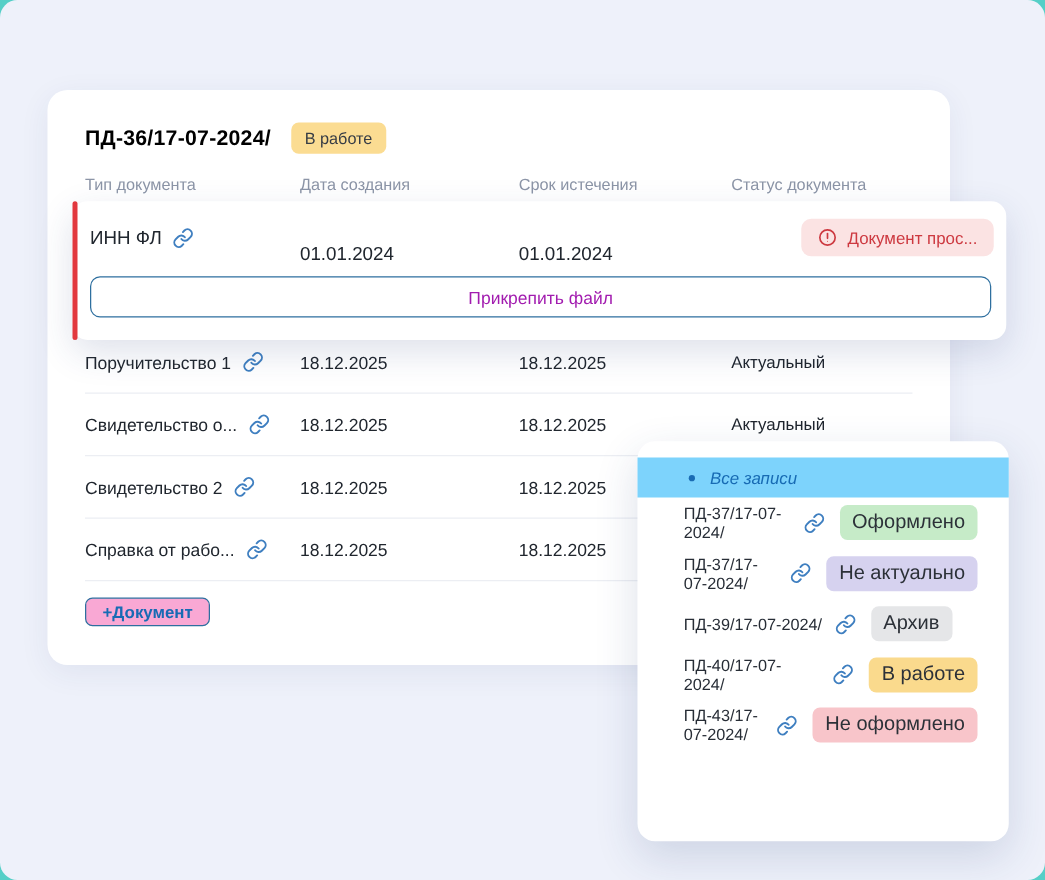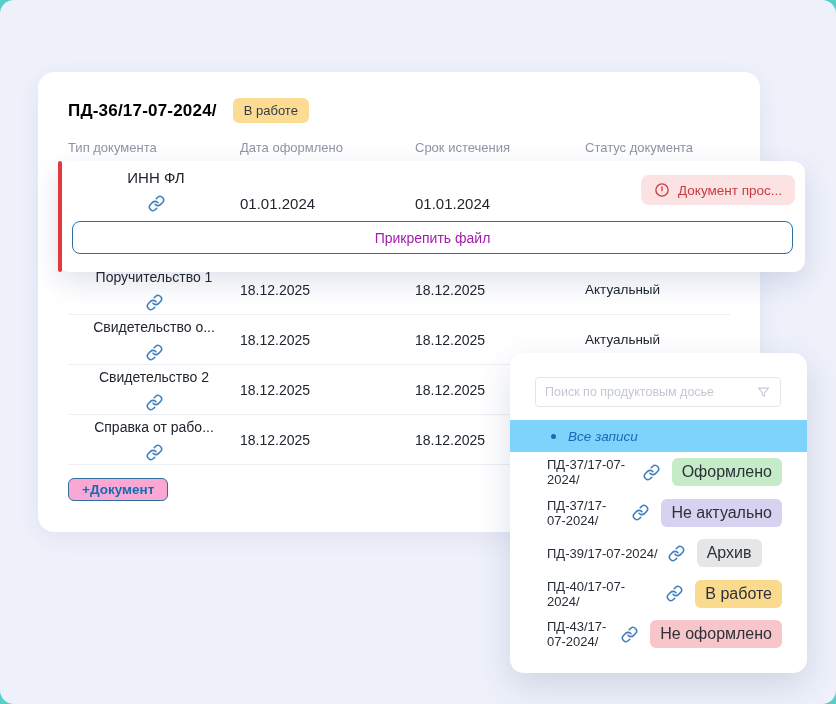--- a/index.html
+++ b/index.html
@@ -28,21 +28,21 @@
   .card-title { color:#000000; font-size:17px; font-weight:bold; letter-spacing:.2px; }
   .work-badge {
     margin-left:16px; background:#fbdc92; color:#363c45;
     font-size:13px; padding:5px 11px; border-radius:6px;
   }
   .grid-cols { display:grid; grid-template-columns:172px 175px 170px 1fr; align-items:center; }
   .table-head { margin:17px 30px 0 30px; color:#8c95a7; font-size:13px; }
   .table-body { margin:0 30px; }
   .row-spacer { height:110px; border-bottom:1px solid #eceef3; }
   .doc-row { height:50px; border-bottom:1px solid #eceef3; font-size:14px; color:#20262e; }
-  .type-cell { display:flex; align-items:center; gap:9px; font-size:14px;flex-direction:column; }
+  .type-cell { display:flex; align-items:center; gap:9px; font-size:14px; }
   .date-cell { font-size:14px; }
   .status-cell { font-size:13.5px; }
   .add-doc-btn {
     margin:13px 0 0 30px; display:inline-block;
     border:1px solid #2e6f9f; border-radius:6px; background:#f9a8d4;
     color:#176bb4; font-size:13.5px; font-weight:bold;
     padding:3px 13px; cursor:pointer;
     font-family:"Liberation Sans", sans-serif;
   }
 
@@ -130,21 +130,21 @@
 
   <div class="main-card">
 
     <div class="card-title-row">
       <span class="card-title">ПД-36/17-07-2024/</span>
       <span class="work-badge">В работе</span>
     </div>
 
     <div class="grid-cols table-head">
       <span>Тип документа</span>
-      <span>Дата оформлено</span>
+      <span>Дата создания</span>
       <span>Срок истечения</span>
       <span>Статус документа</span>
     </div>
 
     <div class="table-body">
       <div class="row-spacer"></div>
 
       <div class="grid-cols doc-row">
         <span class="type-cell">
           <span>Поручительство 1</span>
@@ -234,28 +234,20 @@
         </span>
         <span>Документ прос...</span>
       </span>
     </div>
 
     <button class="attach-btn">Прикрепить файл</button>
   </div>
 
   <div class="dossier-popup">
 
-    <div class="search-wrap">
-      <input type="text" placeholder="Поиск по продуктовым досье" style="">
-      <span style="display:flex;">
-        <svg width="15" height="15" viewBox="0 0 24 24" fill="none" stroke="#c6ccd6" stroke-width="1.8" stroke-linecap="round" stroke-linejoin="round">
-          <path d="M4 5h16l-6.3 7.3v5.6l-3.4-2v-3.6L4 5z"></path>
-        </svg>
-      </span>
-    </div>
 
     <div class="all-records-row">
       <span class="dot"></span>
       <span class="lbl">Все записи</span>
     </div>
 
     <div>
       <div class="popup-item">
         <span class="item-label">ПД-37/17-07-2024/</span>
         <span class="link-icon">

